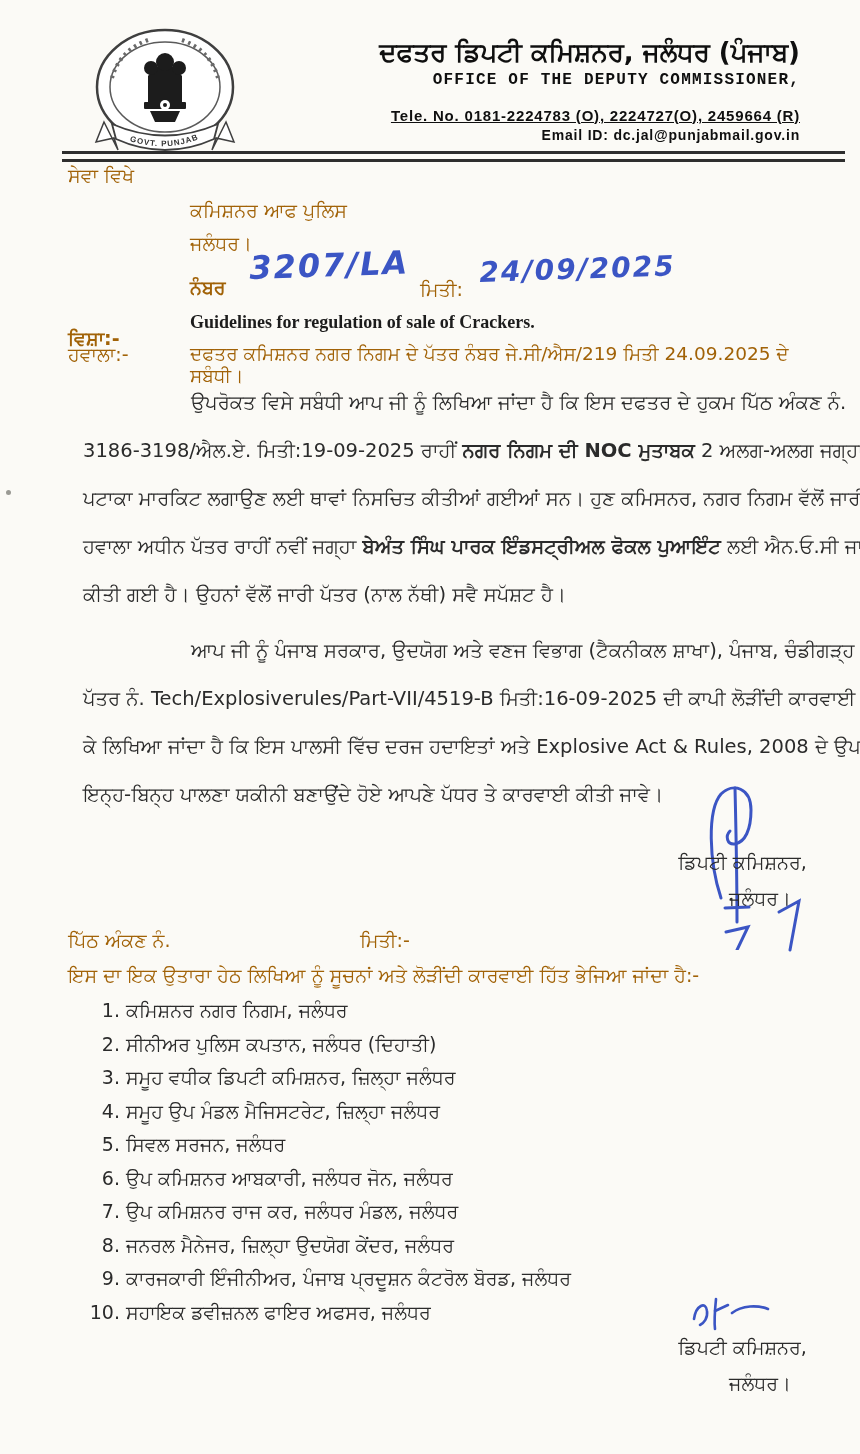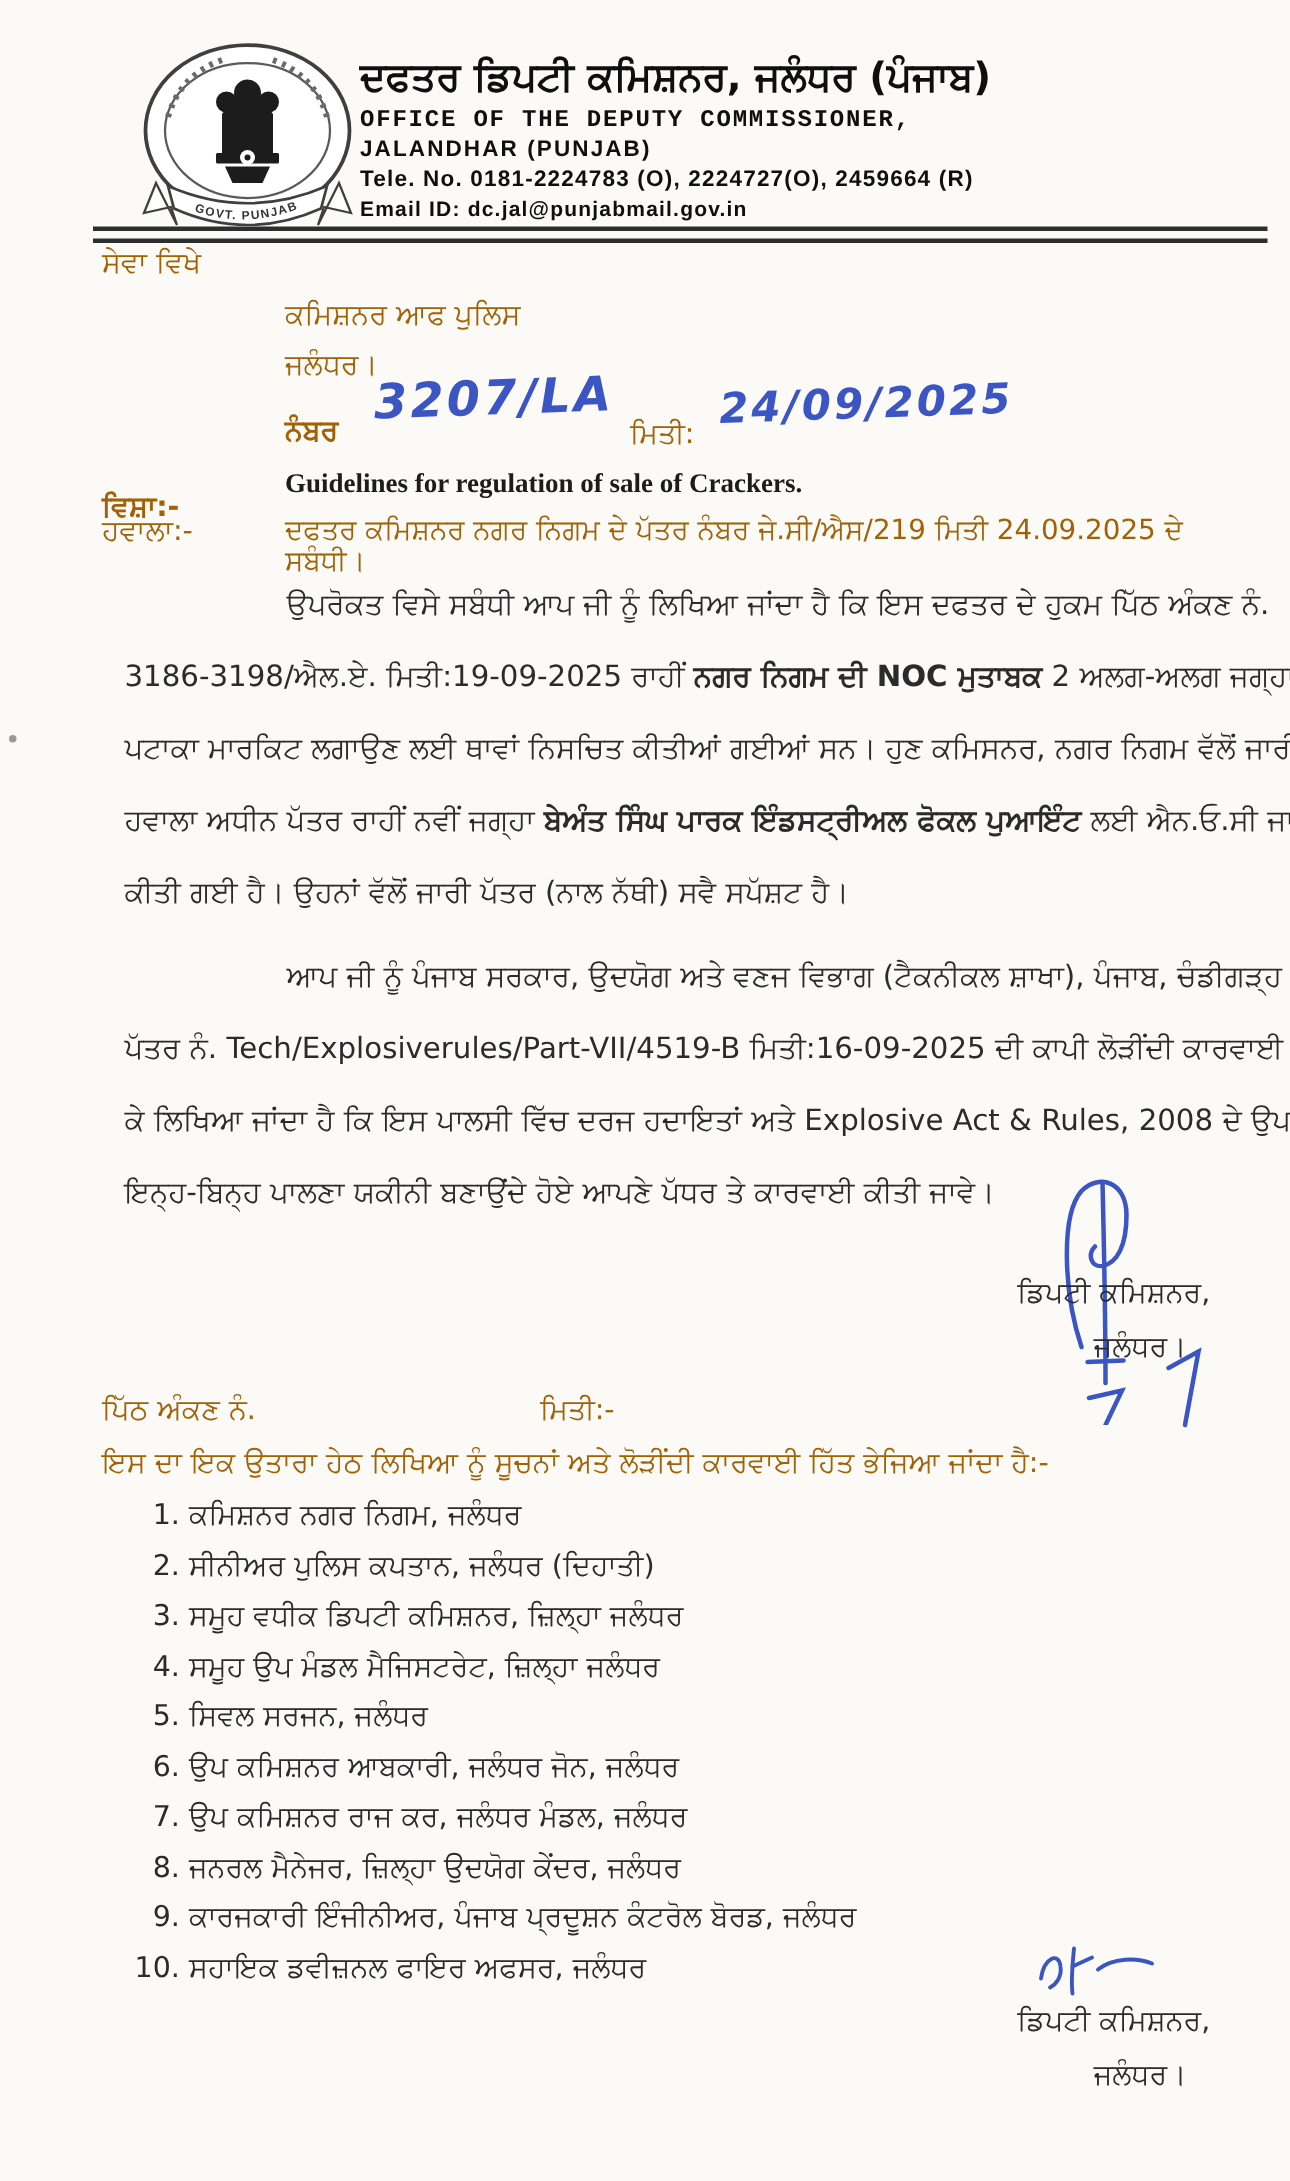--- a/index.html
+++ b/index.html
@@ -3,25 +3,25 @@
 <meta charset="utf-8">
 <style>
   html,body{margin:0;padding:0;background:#e8e6e0;}
   #page{
     position:relative;width:860px;height:1454px;margin:0 auto;
     background:#fbfaf6;overflow:hidden;
     font-family:"DejaVu Sans",sans-serif;color:#2b2b2b;
   }
   .abs{position:absolute;}
   
-  .hdr-text{left:240px;top:38px;width:560px;text-align:left;color:#0f0f0f;}
+  .hdr-text{left:240px;top:38px;width:560px;text-align:right;color:#0f0f0f;}
   .hdr-pa{font-size:26px;font-weight:bold;line-height:1.1;}
   .hdr-en1{font-size:16px;font-weight:bold;letter-spacing:1.2px;margin-top:4px;font-family:Liberation Mono, monospace;}
   .hdr-en2{font-size:15px;font-weight:bold;letter-spacing:1.4px;margin-top:2px;font-family:"Liberation Sans",sans-serif;}
-  .hdr-tel{font-size:15px;font-weight:bold;letter-spacing:0.8px;margin-top:3px;font-family:"Liberation Sans",sans-serif;}
+  .hdr-tel{font-size:15px;font-weight:bold;letter-spacing:0.8px;margin-top:18px;font-family:"Liberation Sans",sans-serif;text-decoration:underline;}
   .hdr-em{font-size:14px;font-weight:bold;letter-spacing:0.8px;margin-top:3px;font-family:"Liberation Sans",sans-serif;}
   .rule{left:62px;top:151px;width:783px;height:3px;border-top:3px solid #2e2e2e;border-bottom:3px solid #2e2e2e;padding-top:2px;background:#fbfaf6;}
   
   .pa{font-size:19px;color:#a16207;}
   .lbl-bold{font-weight:bold;}
   .subject-en{font-family:"Liberation Serif",serif;font-weight:bold;font-size:18px;color:#1c1c1c;}
   .para{left:83px;width:716px;}
   .p-line{height:48px;text-align:justify;text-align-last:justify;font-size:19.5px;white-space:nowrap;overflow:visible;}
   .p-line.lastline{text-align:left;text-align-last:left;}
   .p-line.first{padding-left:108px;}
@@ -64,21 +64,20 @@
         <path id="ribbonPath" d="M32 112 Q75 130 118 109"></path>
       </defs>
     <text font-size="8" font-weight="bold" fill="#333" letter-spacing="1" font-family="Liberation Sans, sans-serif">
       <textPath href="#ribbonPath" startOffset="8">GOVT. PUNJAB</textPath>
     </text>
   </svg>
 
   <div class="abs hdr-text">
     <div class="hdr-pa">ਦਫਤਰ ਡਿਪਟੀ ਕਮਿਸ਼ਨਰ, ਜਲੰਧਰ (ਪੰਜਾਬ)</div>
     <div class="hdr-en1">OFFICE OF THE DEPUTY COMMISSIONER,</div>
-    <div class="hdr-en2">JALANDHAR (PUNJAB)</div>
     <div class="hdr-tel">Tele. No. 0181-2224783 (O), 2224727(O), 2459664 (R)</div>
     <div class="hdr-em">Email ID: dc.jal@punjabmail.gov.in</div>
   </div>
 
   <div class="abs rule"></div>
 
   <div class="abs pa" style="left:68px;top:164px;">ਸੇਵਾ ਵਿਖੇ</div>
   <div class="abs pa" style="left:190px;top:199px;">ਕਮਿਸ਼ਨਰ ਆਫ ਪੁਲਿਸ</div>
   <div class="abs pa" style="left:190px;top:232px;">ਜਲੰਧਰ।</div>
 

